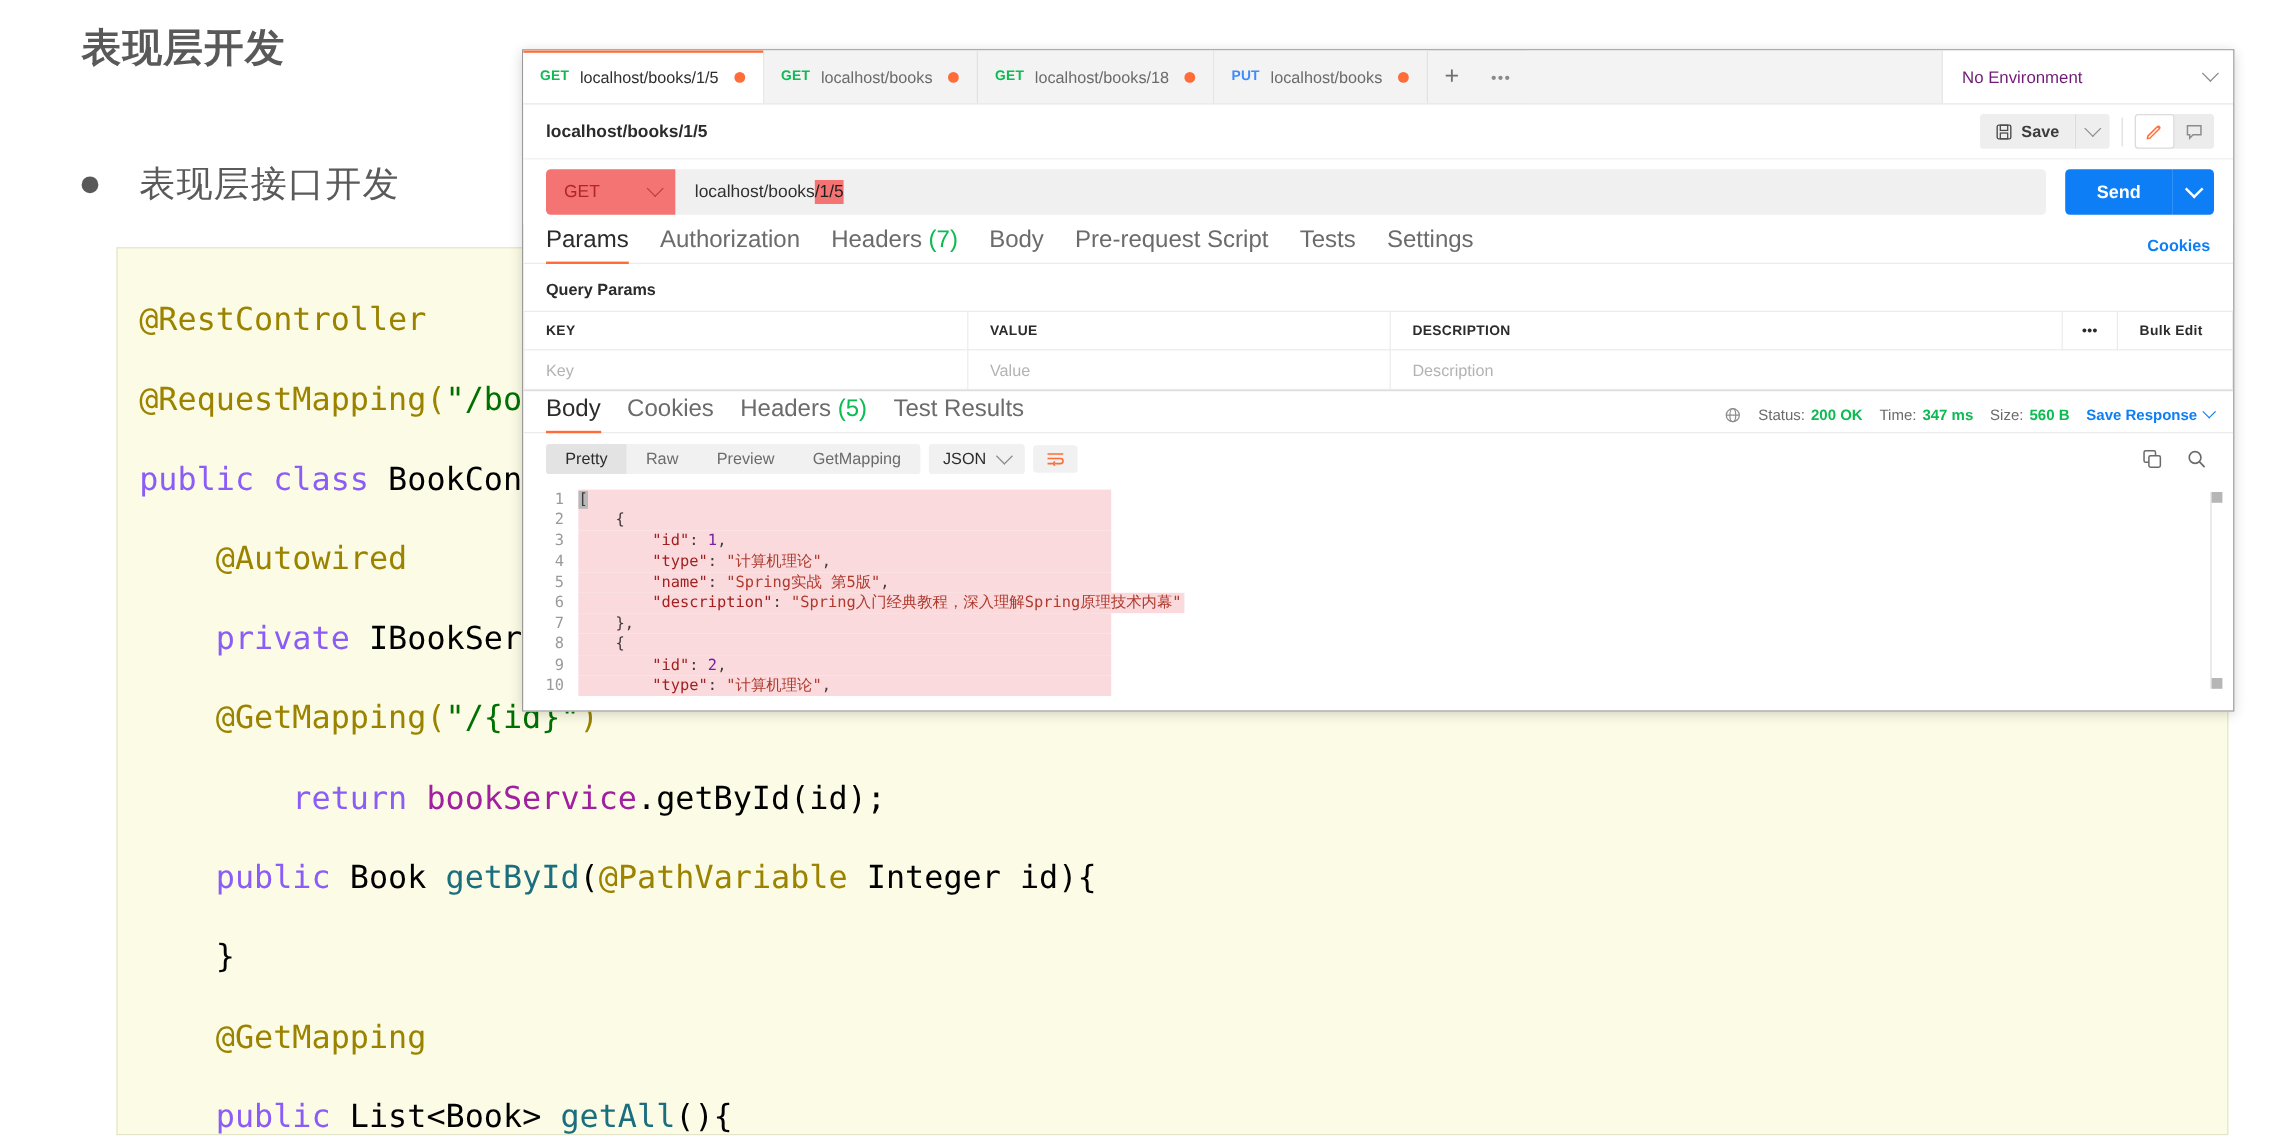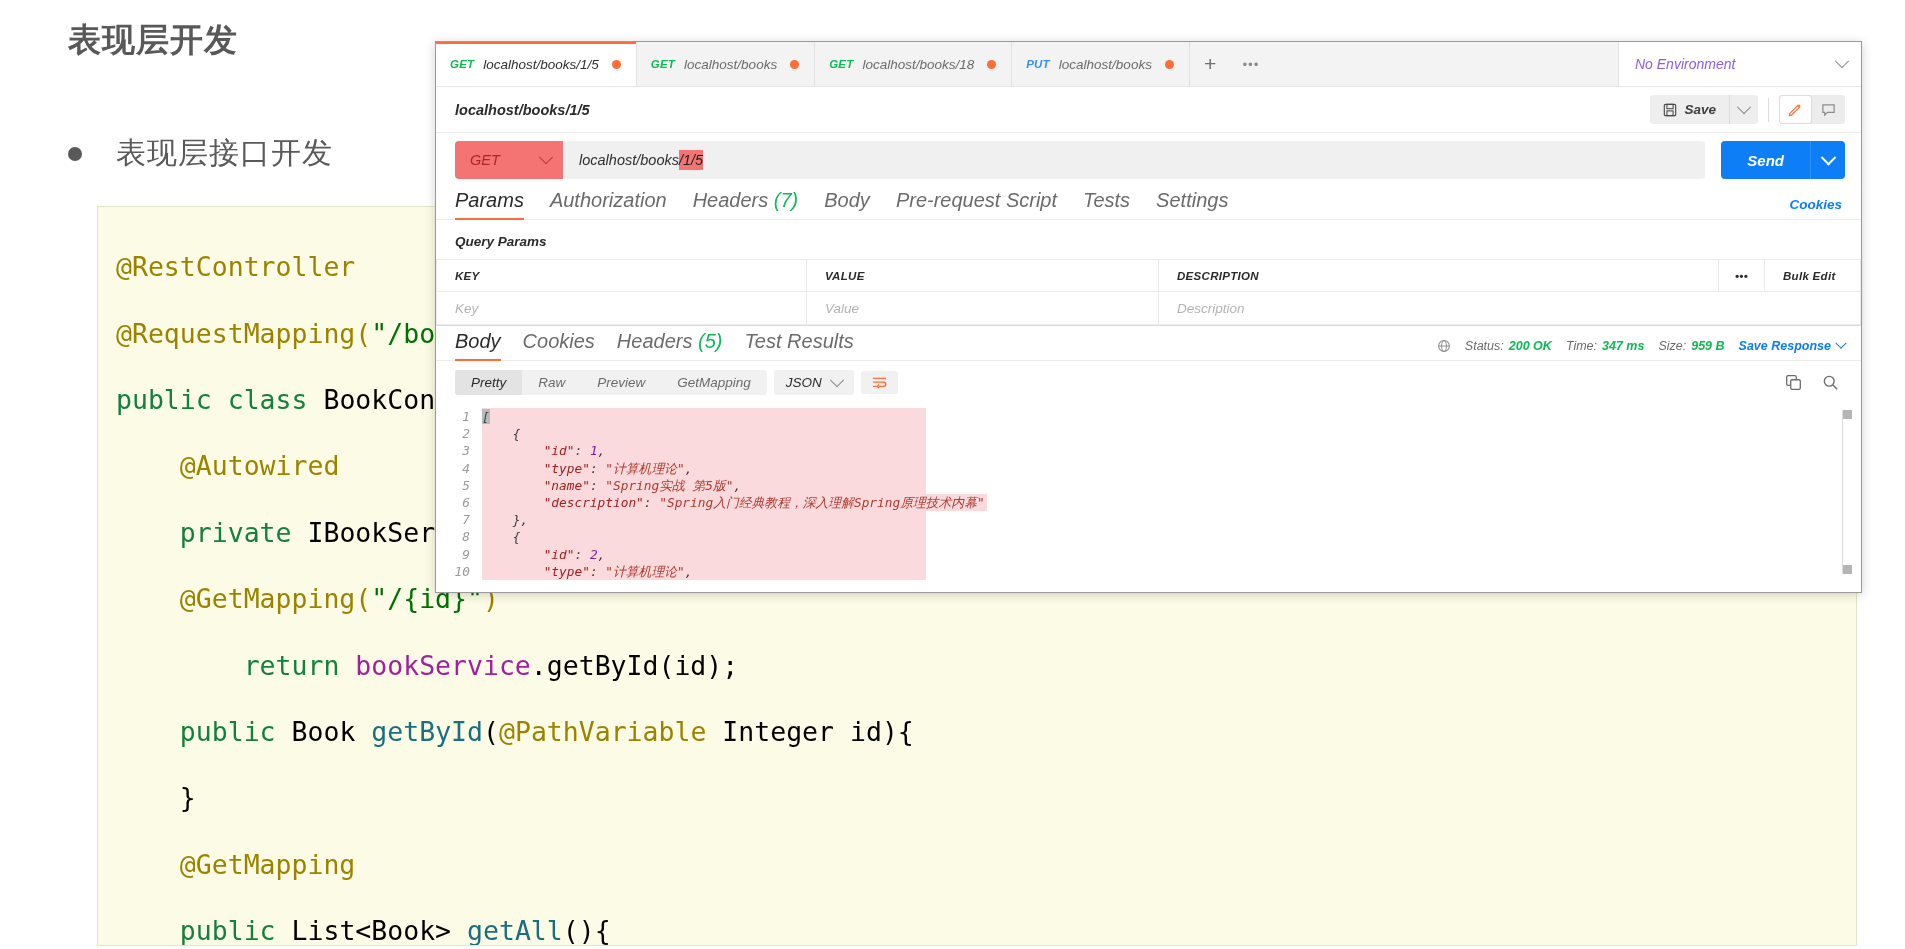--- a/index.html
+++ b/index.html
@@ -66,41 +66,40 @@
   .code-inner {
     padding: 10px 0 0 0;
     font-family: "DejaVu Sans Mono", "Liberation Mono", monospace;
     font-size: 26.5px;
     line-height: 33.2px;
     white-space: pre;
     color: #000000;
   }
   .code-line { padding-left: 18px; }
   .k-ann  { color: #9b8300; }
-  .k-kw   { color: #15803d; }
+  .k-kw   { color: #8b5cf6; }
   .k-str  { color: #007000; }
   .k-type { color: #000000; }
   .k-fn   { color: #1a6e7e; }
   .k-var  { color: #a020a0; }
   .k-plain{ color: #000000; }
 
   
   .postman {
     position: absolute;
     left: 435px;
     top: 41px;
     width: 1427px;
     height: 552px;
     background: #ffffff;
     border: 1px solid #9a9a9a;
     box-shadow: 0 2px 10px rgba(0,0,0,0.18);
     box-sizing: border-box;
     overflow: hidden;
     font-family: "Liberation Sans", sans-serif;
-    font-style: italic;
   }
 
   
   .tab-strip {
     position: relative;
     height: 44px;
     display: flex;
     align-items: stretch;
     border-bottom: 1px solid #e6e6e6;
     background: #f3f3f3;
@@ -145,21 +144,21 @@
   }
   .tab-dots {
     display: flex; align-items: center; justify-content: center;
     width: 42px; font-size: 13px; color: #8a8a8a; letter-spacing: 1px;
   }
   .tab-spacer { flex: 1 1 auto; border-bottom: 0; background: #f3f3f3; }
   .env-select {
     display: flex; align-items: center; justify-content: space-between;
     width: 212px; padding: 0 14px 0 16px;
     border-left: 1px solid #e2e2e2;
-    font-size: 14px; color: #8b5cf6;
+    font-size: 14px; color: #701a75;
     background: #ffffff;
   }
   .chev {
     display: inline-block;
     width: 9px; height: 9px;
     border-right: 1.6px solid #8b8b8b;
     border-bottom: 1.6px solid #8b8b8b;
     transform: rotate(45deg) translate(-2px,-2px);
   }
 
@@ -557,21 +556,21 @@
         <svg width="14" height="14" viewBox="0 0 16 16">
           <circle cx="8" cy="8" r="6.2" fill="none" stroke="#8b8b8b" stroke-width="1.2"></circle>
           <ellipse cx="8" cy="8" rx="2.8" ry="6.2" fill="none" stroke="#8b8b8b" stroke-width="1.1"></ellipse>
           <path d="M1.8 8 H14.2" stroke="#8b8b8b" stroke-width="1.1"></path>
         </svg>
         <span>Status:</span>
         <span class="meta-ok" style="margin-left:-9px">200 OK</span>
         <span>Time:</span>
         <span class="meta-v" style="margin-left:-9px">347 ms</span>
         <span>Size:</span>
-        <span class="meta-v" style="margin-left:-9px">959 B</span>
+        <span class="meta-v" style="margin-left:-9px">560 B</span>
         <span class="save-resp">
           <span>Save Response</span>
           <span class="chev" style="border-color:#0d7ef5;width:7px;height:7px"></span>
         </span>
       </div>
     </div>
 
     <div class="resp-toolbar">
       <div class="seg">
         <div class="seg-item active">Pretty</div>

